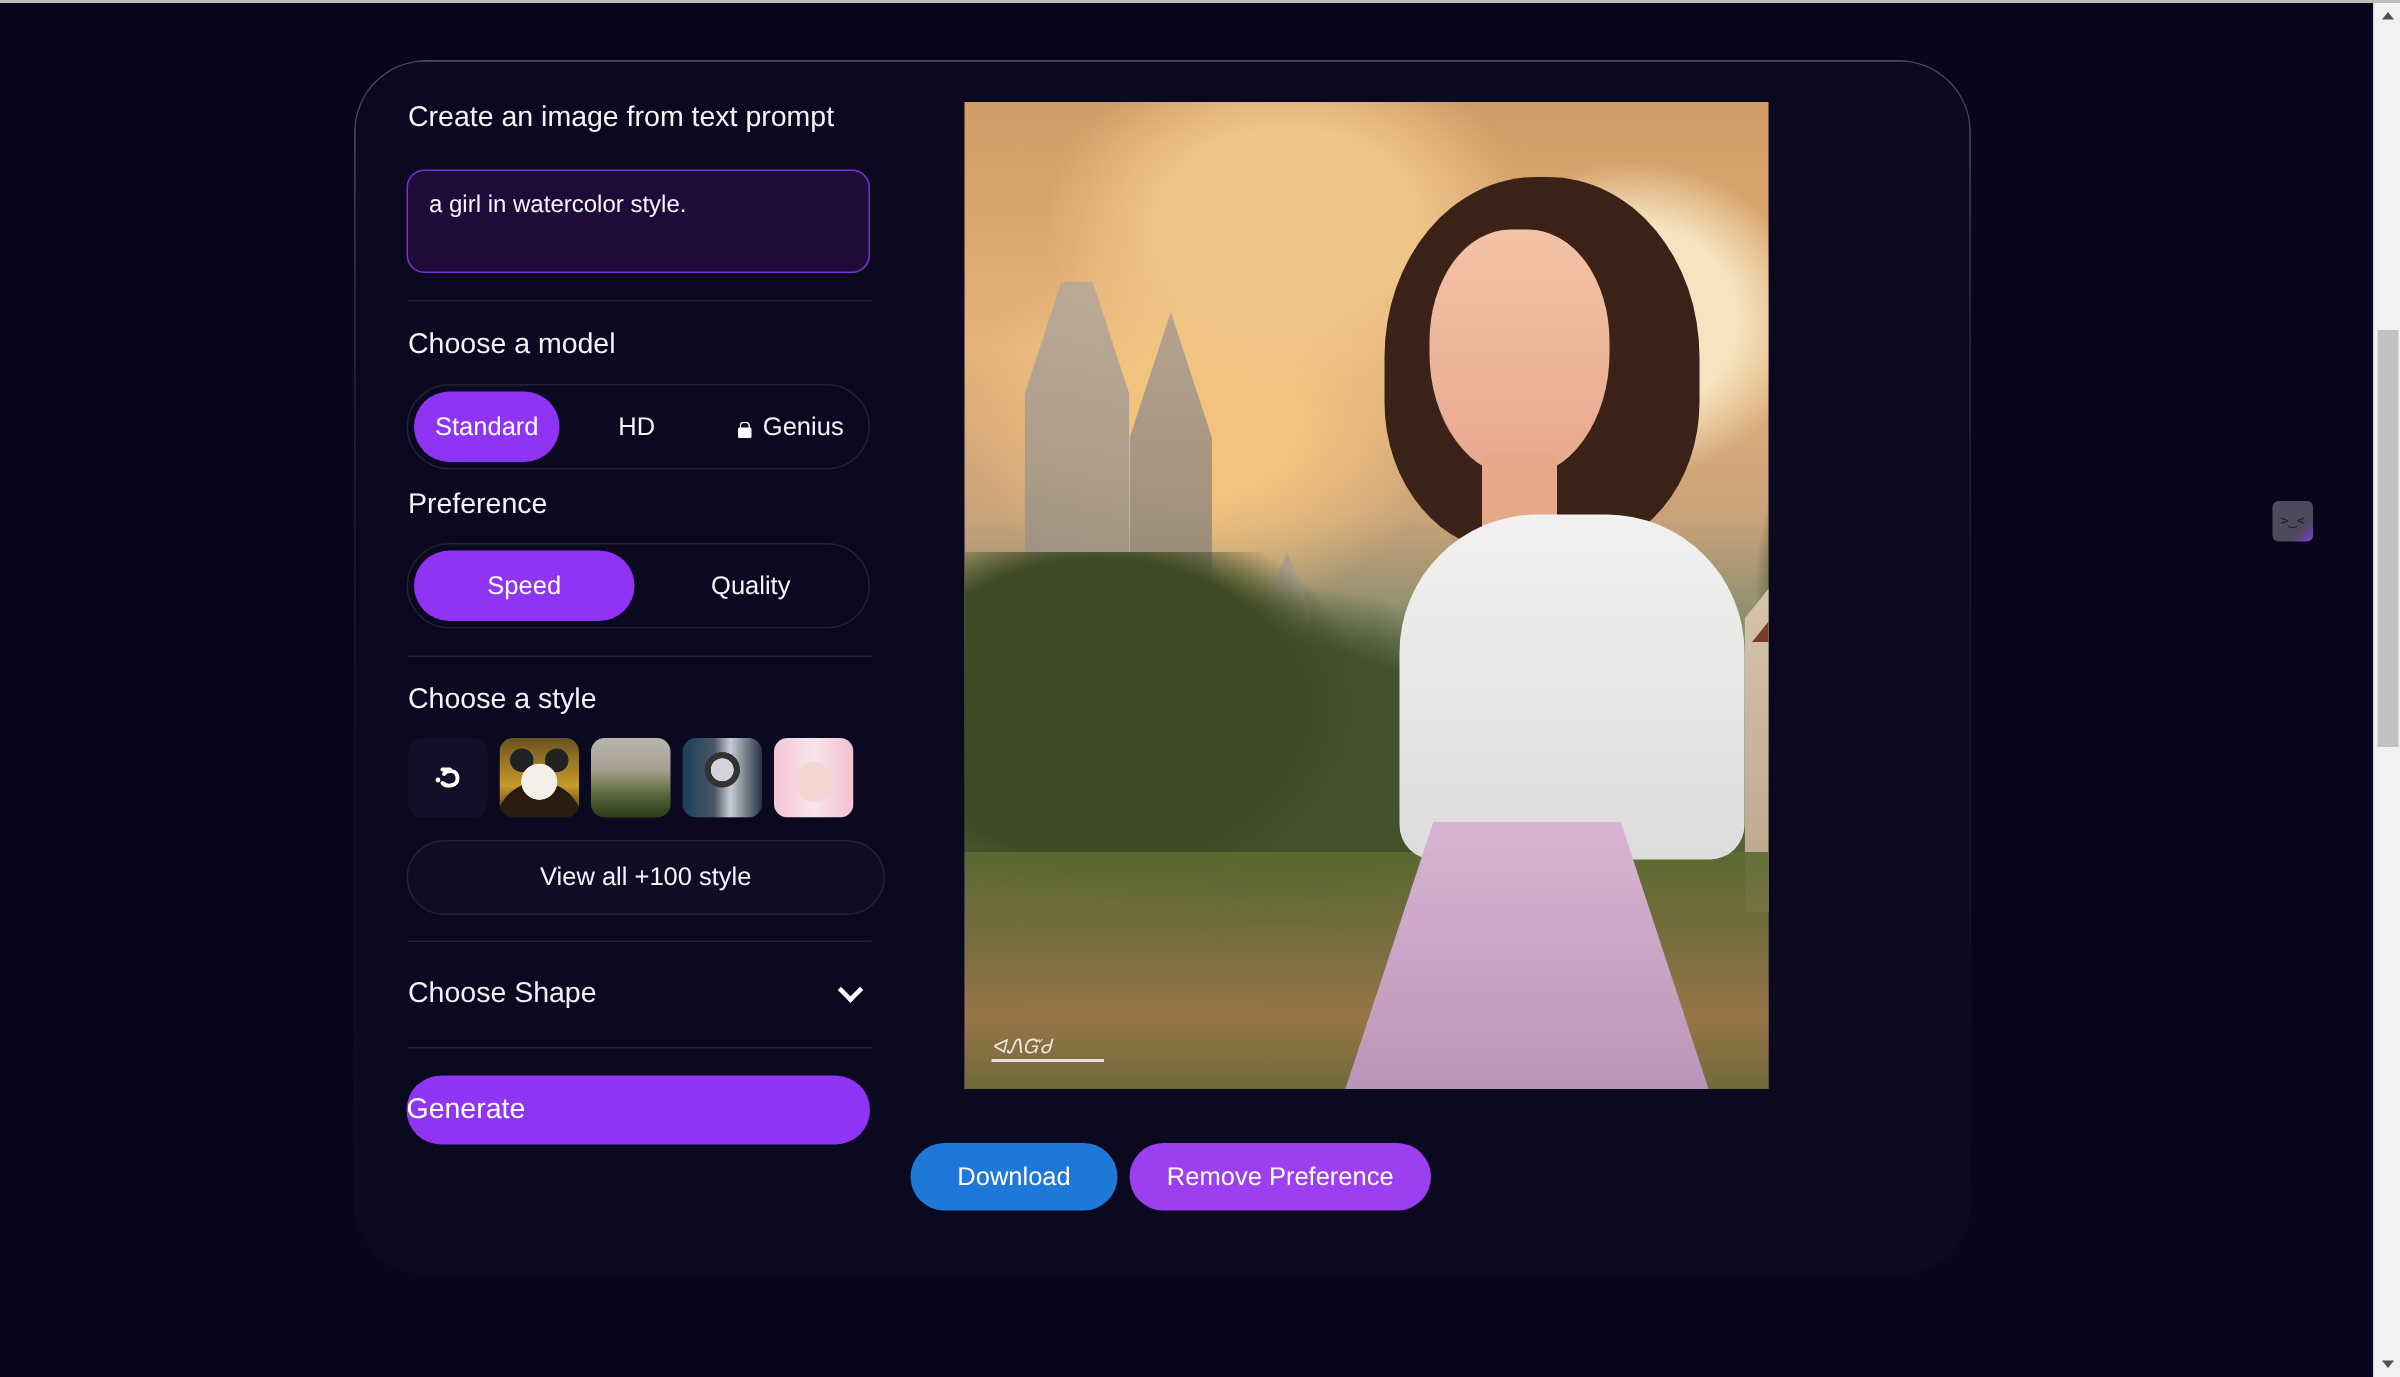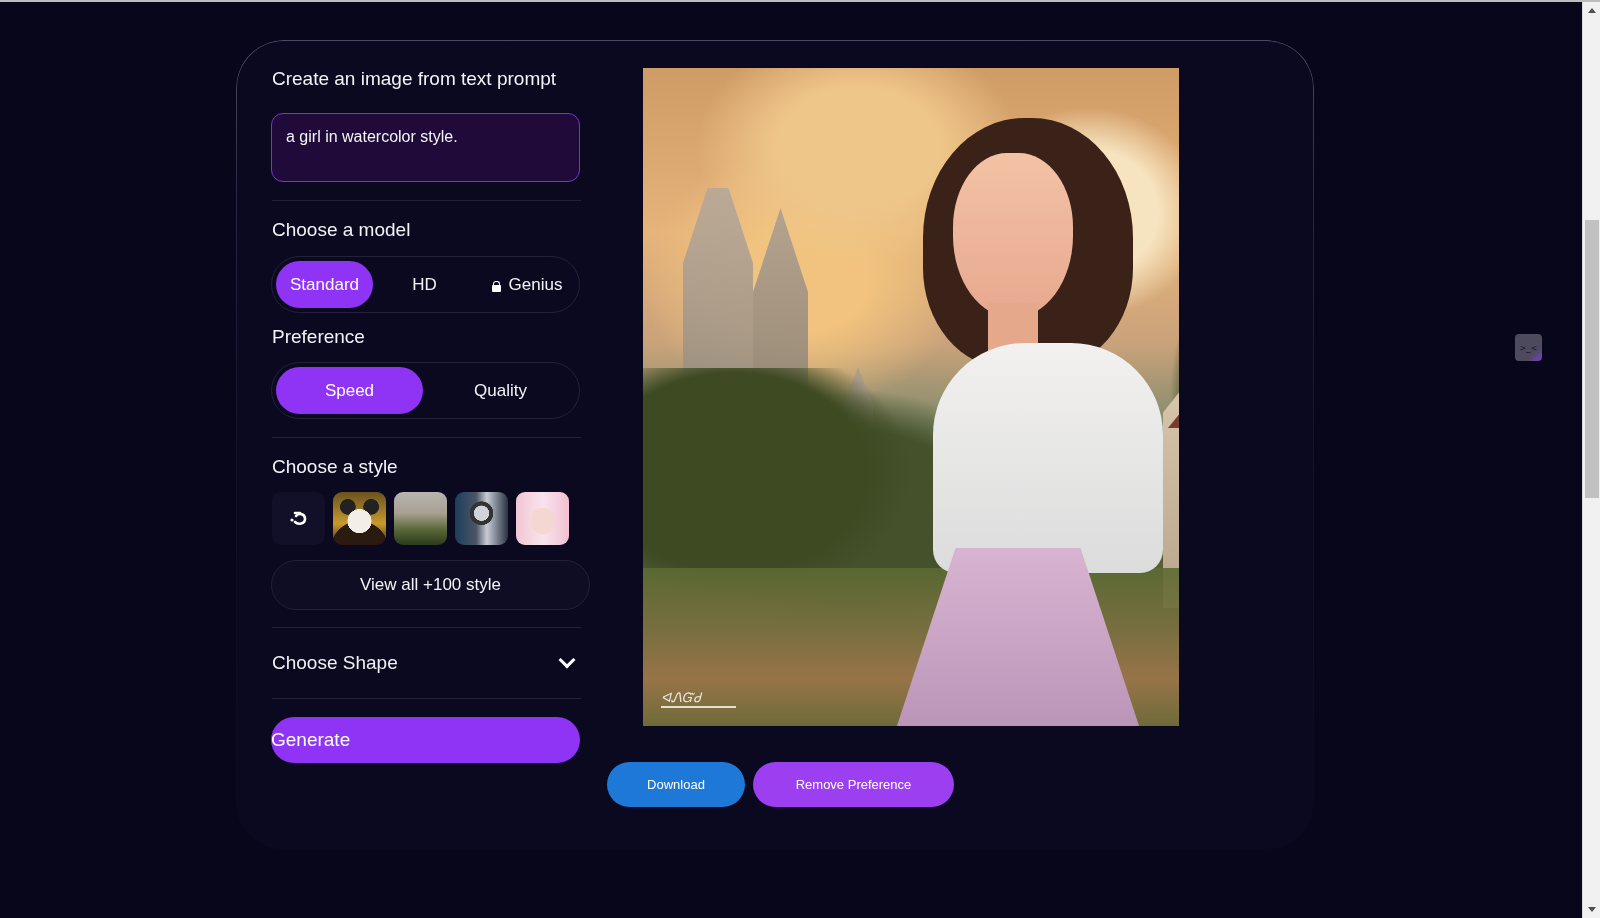--- a/index.html
+++ b/index.html
@@ -94,21 +94,21 @@
   .roof { left: 525px; top: 310px; width: 135px; height: 50px; background: #7b3a2e; clip-path: polygon(30% 0, 70% 0, 100% 100%, 0 100%); }
   .grass { left: 0; top: 500px; width: 658px; height: 158px; background: linear-gradient(180deg, #5b6a32 0%, #7a6f40 40%, #9a7548 70%, #6b6a38 100%); opacity: .9; }
   .girl-hair { left: 280px; top: 50px; width: 210px; height: 250px; background: #3a2219; border-radius: 48% 48% 40% 40%; }
   .girl-face { left: 310px; top: 85px; width: 120px; height: 165px; background: linear-gradient(#f3c2a5, #e7a88e); border-radius: 45% 45% 50% 50%; }
   .girl-neck { left: 345px; top: 235px; width: 50px; height: 60px; background: #e6a88b; }
   .girl-shirt { left: 290px; top: 275px; width: 230px; height: 230px; background: linear-gradient(#f2f1f0, #dcdcdc); border-radius: 40% 40% 10% 10%; }
   .girl-skirt { left: 250px; top: 480px; width: 250px; height: 190px; background: linear-gradient(#d8b4d2, #b993b6); clip-path: polygon(25% 0, 75% 0, 100% 100%, 0 100%); }
   .sig { left: 18px; top: 622px; width: 75px; height: 18px; border-bottom: 2px solid #e5e0d6; color: #ede9e0; font-size: 13px; font-family: "Liberation Serif", serif; font-style: italic; }
 
   .actions { position: absolute; top: 762px; left: 607px; display: flex; gap: 8px; }
-  .act { height: 45px; border-radius: 23px; display: flex; align-items: center; justify-content: center; font-size: 13px; color: #fff; cursor: pointer; }
+  .act { height: 45px; border-radius: 23px; display: flex; align-items: center; justify-content: center; font-size: 17px; color: #fff; cursor: pointer; }
   .act.download { width: 138px; background: #1e78d8; }
   .act.enhance { width: 153px; background: #c566e9; }
   .act.removebg { width: 201px; background: #9b3ff0; }
   .act.animate { width: 154px; background: #ffffff; color: #16142a; }
 
   .float-widget { position: absolute; left: 1515px; top: 334px; width: 27px; height: 27px; border-radius: 4px; background: linear-gradient(135deg, #4d4a5e 70%, #7b3fc9); display: flex; align-items: center; justify-content: center; font-size: 9px; color: #1a1828; font-family: "DejaVu Sans Mono", monospace; }
 
   .scrollbar { position: absolute; left: 1582px; top: 2px; width: 18px; height: 916px; background: #f1f1f1; border-left: 1px solid #dcdcdc; }
   .scroll-up, .scroll-down { position: absolute; left: 0; width: 17px; height: 17px; display: flex; align-items: center; justify-content: center; }
   .scroll-up { top: 0; } .scroll-down { bottom: 0; }

